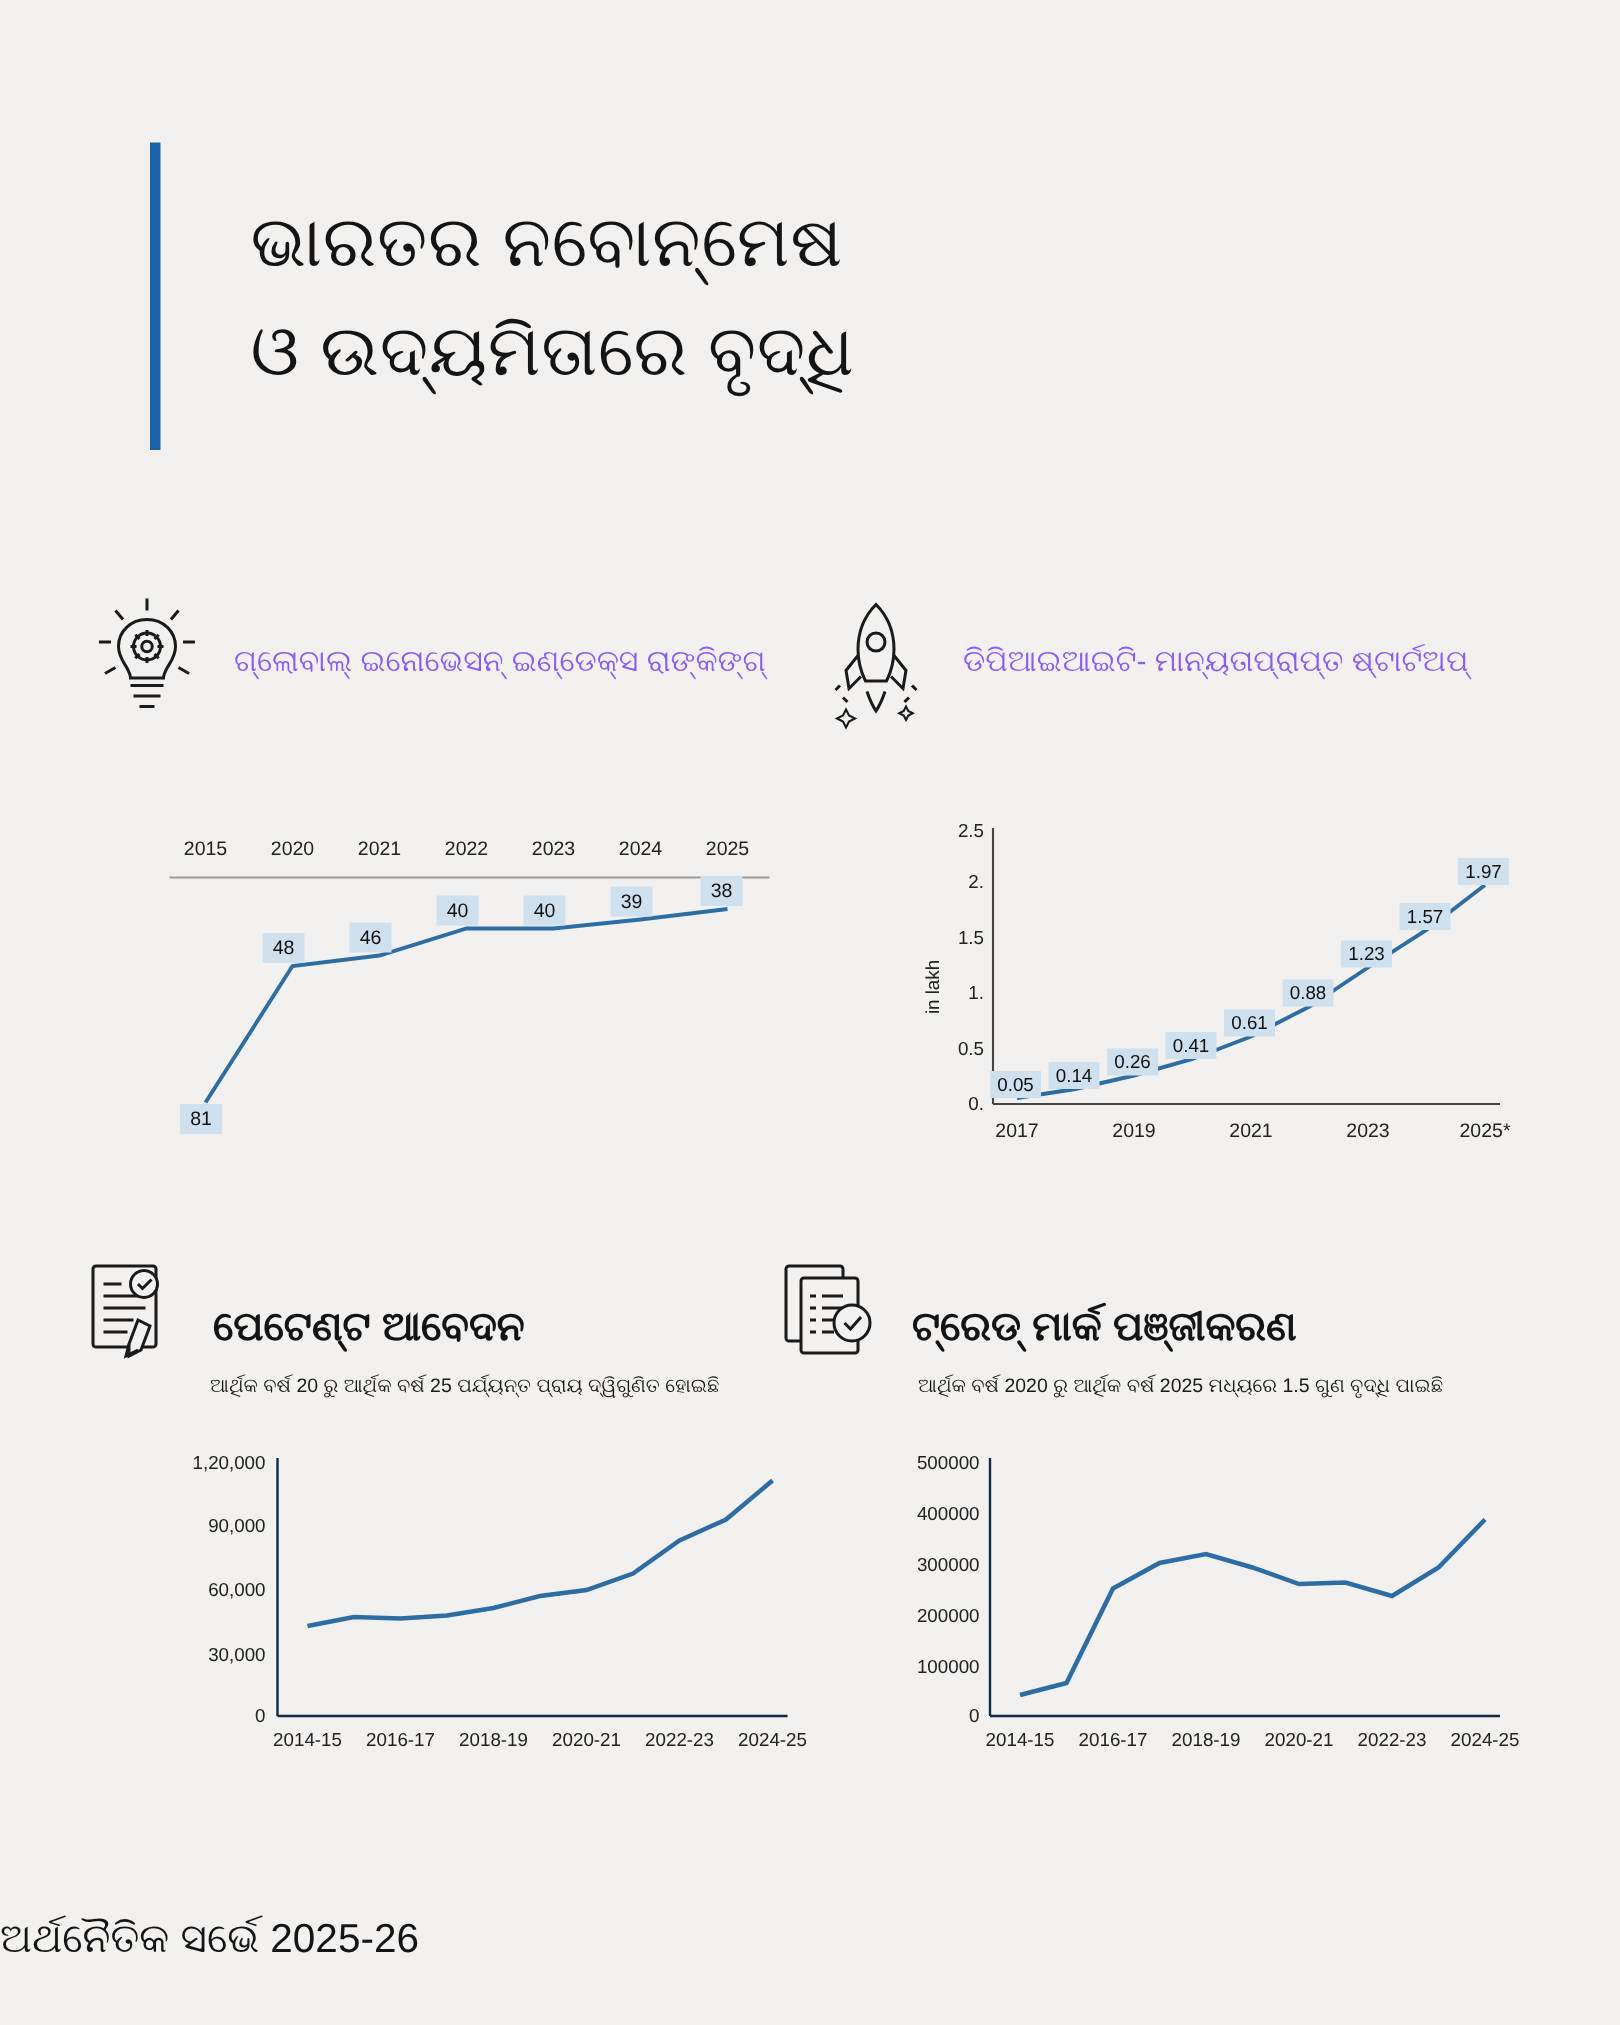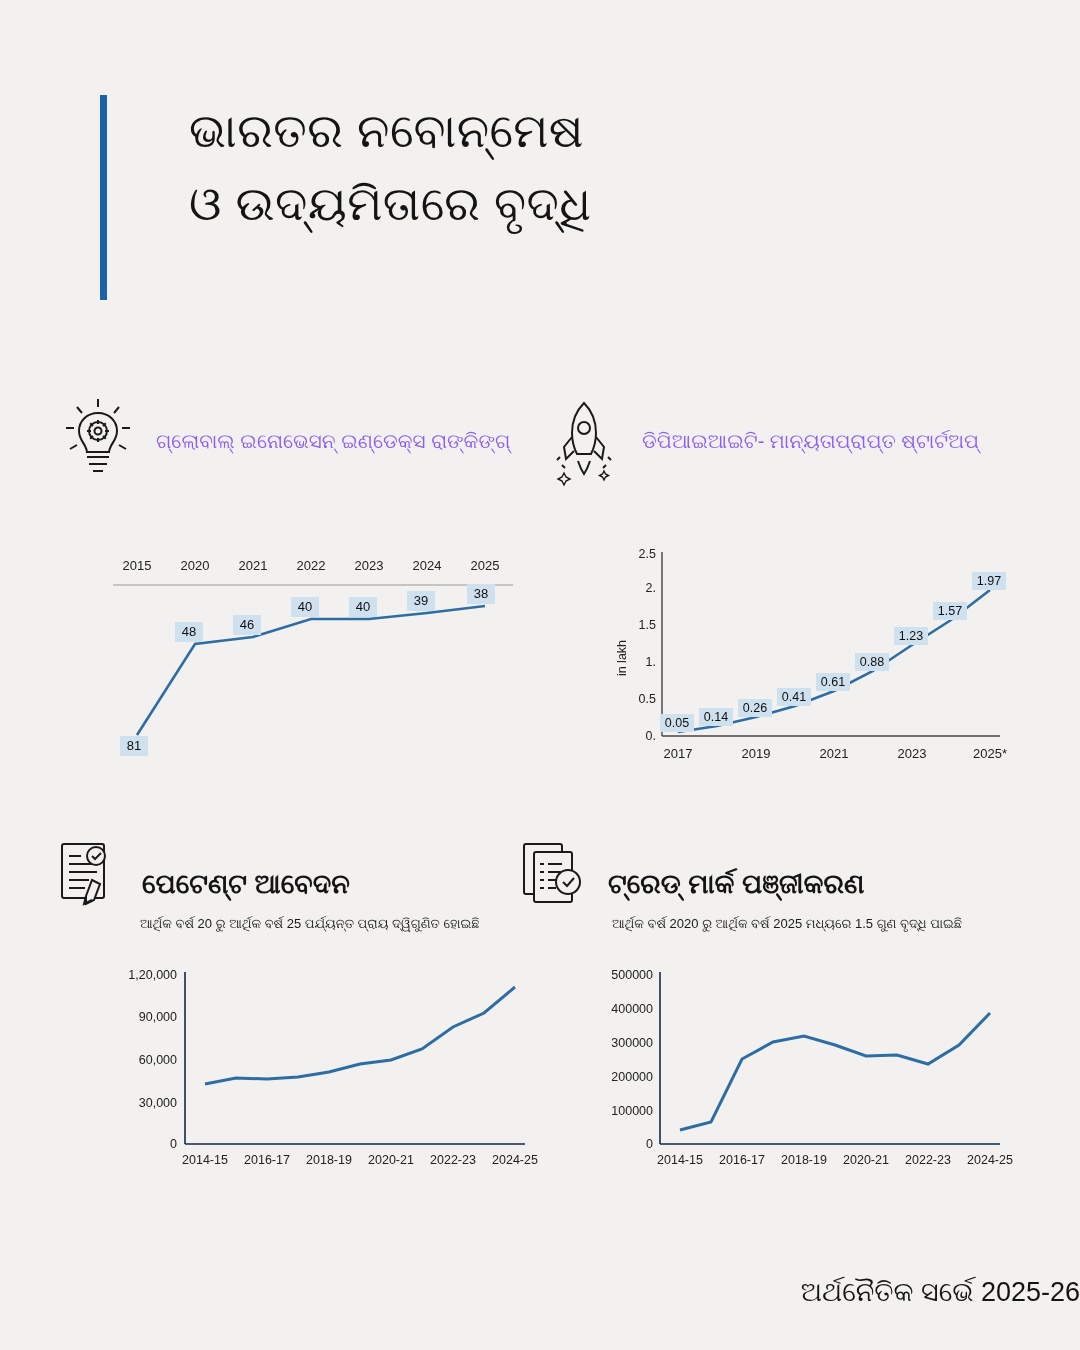--- a/index.html
+++ b/index.html
@@ -5,21 +5,21 @@
   html,body{margin:0;padding:0;}
   body{
     width:1080px;height:1350px;
     background:#f2f1ef;
     font-family:"Liberation Sans", sans-serif;
     color:#1c1c1c;
     position:relative;
     overflow:hidden;
   }
   .title-wrap{
-    position:absolute;left:100px;top:95px;display:flex;align-items:flex-start;gap:22px;
+    position:absolute;left:100px;top:95px;display:flex;align-items:center;
   }
   .title-bar{
     width:7px;height:205px;background:#1c62a8;flex:0 0 auto;
   }
   .title-text{
     margin-left:60px;
     font-size:47px;
     line-height:1.55;
     color:#141414;
     letter-spacing:.5px;
@@ -38,21 +38,21 @@
 
   
   .chart-box{position:absolute;}
 
   
   .sub-head{position:absolute;display:flex;align-items:center;font-weight:bold;}
   .sub-head .ttl{font-size:27px;color:#141414;margin-left:18px;white-space:nowrap;}
   .sub-note{position:absolute;font-size:13px;color:#1a1a1a;white-space:nowrap;}
 
   .footer{
-    position:absolute;left:0;right:0;bottom:42px;text-align:right;
+    position:absolute;left:0;right:0;bottom:42px;text-align:left;
     font-size:27px;color:#141414;
   }
 </style>
 </head>
 <body>
 
 <div class="title-wrap">
   <div class="title-bar"></div>
   <div class="title-text">
     <div>ଭାରତର ନବୋନ୍ମେଷ</div>

